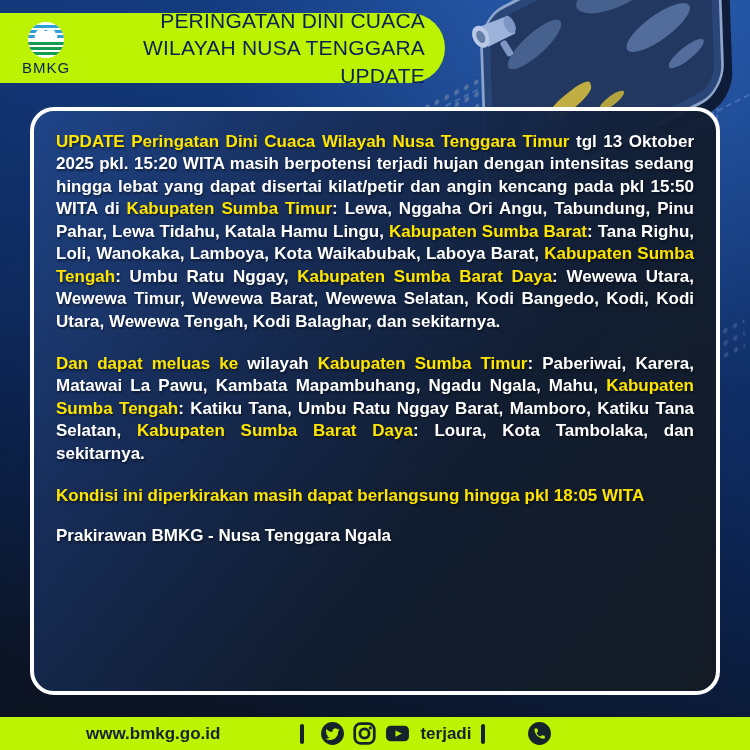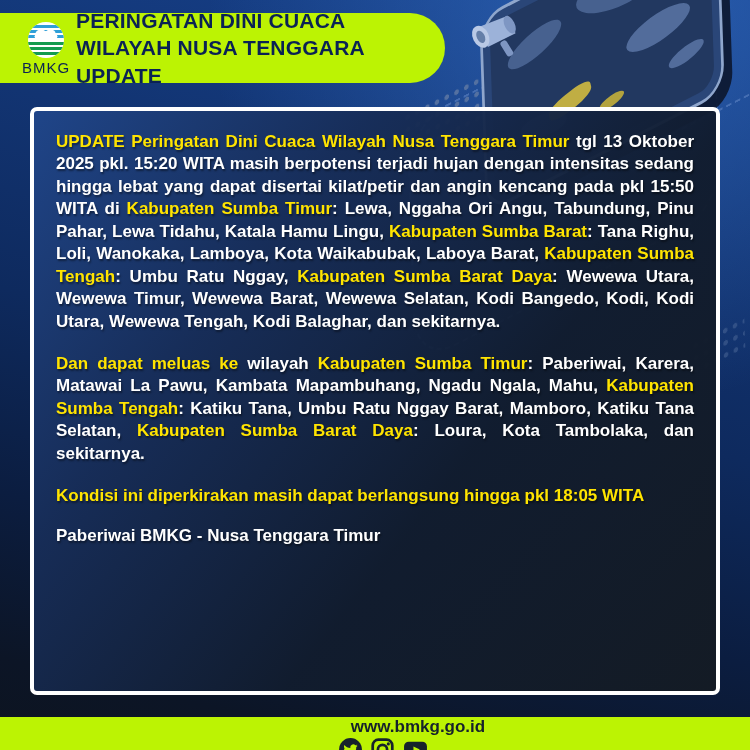--- a/index.html
+++ b/index.html
@@ -36,41 +36,41 @@
   .b7{left:196px;top:108px;width:40px;height:14px;background:#526c9b;transform:rotate(-10deg);}
   .megaphone{position:absolute;left:468px;top:12px;width:60px;height:52px;transform:rotate(-6deg);}
   
   .banner{
     position:absolute;left:0;top:13px;width:445px;height:70px;z-index:3;
     background:#bcf303;border-radius:0 35px 35px 0;
     display:flex;align-items:center;
   }
   .logo{margin-left:16px;width:60px;text-align:center;line-height:0;}
   .logo-label{font-size:15px;font-weight:normal;color:#0a2254;letter-spacing:1px;line-height:1;margin-top:1px;}
-  .titles{flex:1;text-align:left;padding-right:20px;color:#0a2254;font-weight:bold;font-size:21px;line-height:1.3;letter-spacing:.2px;}
+  .titles{flex:1;text-align:right;padding-right:20px;color:#0a2254;font-weight:normal;font-size:21px;line-height:1.3;letter-spacing:.2px;}
   
   .panel{
     position:absolute;left:30px;top:107px;width:690px;height:588px;z-index:2;
-    box-sizing:border-box;border:4px solid #ffffff;border-radius:7px;
+    box-sizing:border-box;border:4px solid #ffffff;border-radius:24px;
     padding:20px 22px;
     background:linear-gradient(128deg,rgba(32,70,138,.95) 0%,rgba(23,45,88,.96) 30%,rgba(17,28,46,.97) 62%,rgba(20,27,36,.97) 100%);
   }
   .para{
     margin:0 0 20px 0;font-size:17px;line-height:1.32;font-weight:bold;
     text-align:justify;color:#ffffff;text-shadow:1px 2px 2px rgba(0,0,0,.45);
   }
   .para.single{text-align:left;margin-bottom:17px;}
   .para.last{margin-bottom:0;}
   .c-yellow{color:#ffe400;}
   .c-white{color:#ffffff;}
   
   .footer{
     position:absolute;left:0;bottom:0;width:750px;height:33px;z-index:3;
     background:#bcf303;color:#16222c;font-weight:bold;font-size:17px;
-    display:flex;align-items:center;flex-direction:column;
+    display:flex;align-items:center;
   }
   .site{margin-left:86px;}
   .fdiv{display:inline-block;width:4px;height:20px;background:#16222c;border-radius:2px;}
   .d1{margin-left:80px;}
   .d2{margin-left:10px;}
   .icons{display:flex;align-items:center;gap:7px;margin-left:16px;}
   .icons svg{display:block;}
   .handle{margin-left:9px;}
   .phone-ic{margin-left:42px;display:block;}
   .cc{margin-left:9px;}
@@ -131,21 +131,21 @@
     <div class="titles">
       <div>PERINGATAN DINI CUACA</div>
       <div>WILAYAH NUSA TENGGARA UPDATE</div>
     </div>
   </header>
 
   <main class="panel">
     <p class="para"><span class="c-yellow">UPDATE Peringatan Dini Cuaca Wilayah Nusa Tenggara Timur</span><span class="c-white"> tgl 13 Oktober 2025 pkl. 15:20 WITA masih berpotensi terjadi hujan dengan intensitas sedang hingga lebat yang dapat disertai kilat/petir dan angin kencang pada pkl 15:50 WITA di </span><span class="c-yellow">Kabupaten Sumba Timur</span><span class="c-white">: Lewa, Nggaha Ori Angu, Tabundung, Pinu Pahar, Lewa Tidahu, Katala Hamu Lingu, </span><span class="c-yellow">Kabupaten Sumba Barat</span><span class="c-white">: Tana Righu, Loli, Wanokaka, Lamboya, Kota Waikabubak, Laboya Barat, </span><span class="c-yellow">Kabupaten Sumba Tengah</span><span class="c-white">: Umbu Ratu Nggay, </span><span class="c-yellow">Kabupaten Sumba Barat Daya</span><span class="c-white">: Wewewa Utara, Wewewa Timur, Wewewa Barat, Wewewa Selatan, Kodi Bangedo, Kodi, Kodi Utara, Wewewa Tengah, Kodi Balaghar, dan sekitarnya.</span></p>
     <p class="para"><span class="c-yellow">Dan dapat meluas ke</span><span class="c-white"> wilayah </span><span class="c-yellow">Kabupaten Sumba Timur</span><span class="c-white">: Paberiwai, Karera, Matawai La Pawu, Kambata Mapambuhang, Ngadu Ngala, Mahu, </span><span class="c-yellow">Kabupaten Sumba Tengah</span><span class="c-white">: Katiku Tana, Umbu Ratu Nggay Barat, Mamboro, Katiku Tana Selatan, </span><span class="c-yellow">Kabupaten Sumba Barat Daya</span><span class="c-white">: Loura, Kota Tambolaka, dan sekitarnya.</span></p>
     <p class="para single"><span class="c-yellow">Kondisi ini diperkirakan masih dapat berlangsung hingga pkl 18:05 WITA</span></p>
-    <p class="para single last"><span class="c-white">Paberiwai BMKG - Nusa Tenggara Timur</span></p>
+    <p class="para single last"><span class="c-white">Prakirawan BMKG - Nusa Tenggara Ngala</span></p>
   </main>
 
   <footer class="footer">
     <span class="site">www.bmkg.go.id</span>
     <span class="fdiv d1"></span>
     <span class="icons">
       <svg width="25" height="25" viewBox="0 0 24 24">
         <circle cx="12" cy="12" r="11" fill="#16222c"></circle>
         <path transform="translate(5.2,5.8) scale(0.57)" fill="#bcf303" d="M23.953 4.57a10 10 0 01-2.825.775 4.958 4.958 0 002.163-2.723c-.951.555-2.005.959-3.127 1.184a4.92 4.92 0 00-8.384 4.482C7.69 8.095 4.067 6.13 1.64 3.162a4.822 4.822 0 00-.666 2.475c0 1.71.87 3.213 2.188 4.096a4.904 4.904 0 01-2.228-.616v.06a4.923 4.923 0 003.946 4.827 4.996 4.996 0 01-2.212.085 4.936 4.936 0 004.604 3.417 9.867 9.867 0 01-6.102 2.105c-.39 0-.779-.023-1.17-.067a13.995 13.995 0 007.557 2.209c9.053 0 13.998-7.496 13.998-13.985 0-.21 0-.42-.015-.63A9.935 9.935 0 0024 4.59z"></path>
       </svg>

